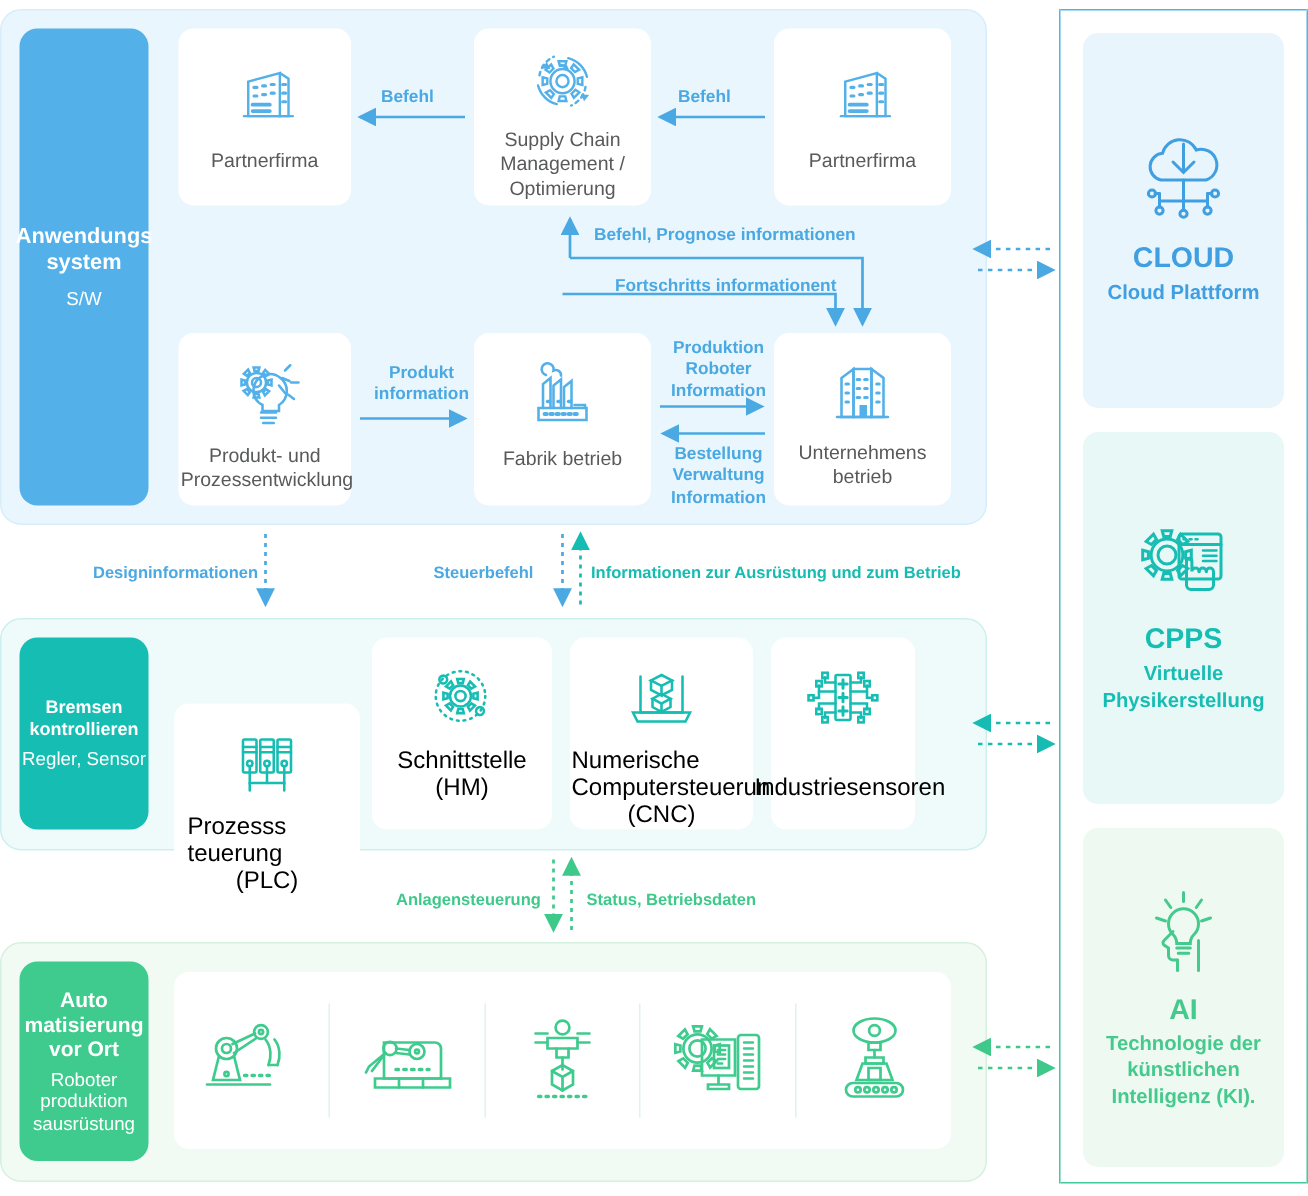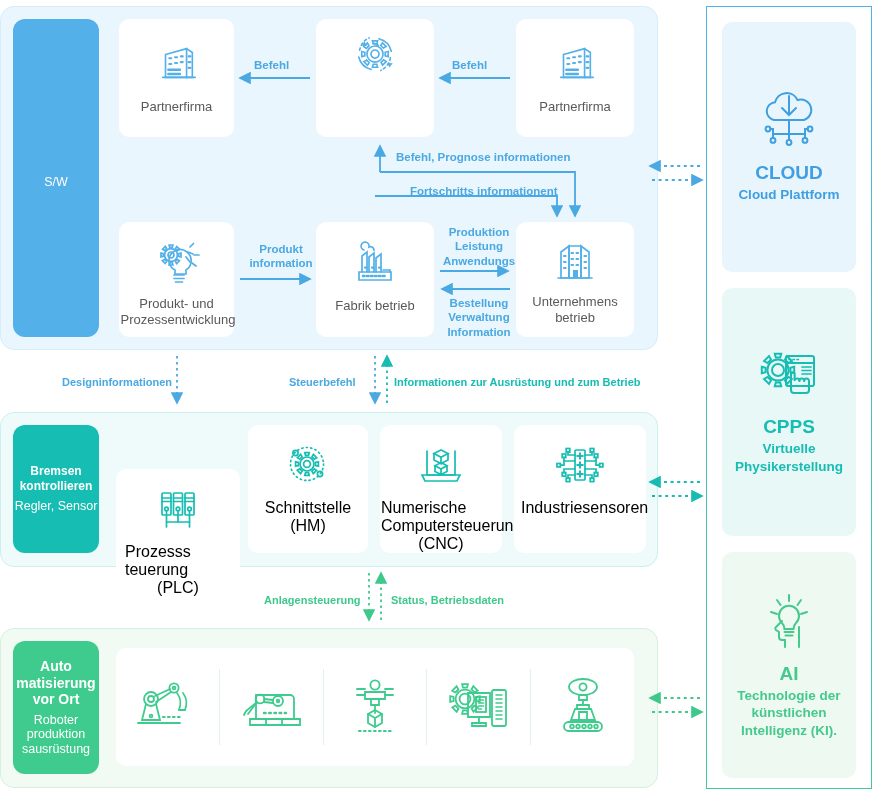--- a/index.html
+++ b/index.html
@@ -42,21 +42,21 @@
   #c-produkt  {left:119px;top:222px;width:115px;height:115px;padding-top:16px;}
   #c-fabrik   {left:316px;top:222px;width:118px;height:115px;padding-top:20px;}
   #c-untern   {left:516px;top:222px;width:118px;height:115px;padding-top:18px;}
 
   
   .ccard{position:absolute;top:425px;height:128px;background:#fff;border-radius:10px;
          display:flex;flex-direction:column;align-items:center;box-sizing:border-box;padding-top:18px;}
   #k-plc   {left:116px;width:124px;margin-top:44px;}
   #k-hmi   {left:248px;width:120px;}
   #k-cnc   {left:380px;width:122px;}
-  #k-sens  {left:514px;width:132px;}
+  #k-sens  {left:514px;width:96px;justify-content:space-between;}
 
   
   #auto-strip{position:absolute;left:116px;top:648px;width:518px;height:118px;background:#fff;border-radius:10px;
               display:flex;align-items:center;}
   #auto-strip .slot{flex:1;display:flex;align-items:center;justify-content:center;height:76px;}
   #auto-strip .slot + .slot{border-left:1px solid #dff3e7;}
 
   
   .rcard{position:absolute;left:722px;width:134px;border-radius:10px;display:flex;flex-direction:column;
          align-items:center;justify-content:center;text-align:center;box-sizing:border-box;}
@@ -130,20 +130,21 @@
     <path d="M700,166 L650,166" stroke="#4aa8e2" marker-end="url(#ah-b)"></path>
     <path d="M652,180 L702,180" stroke="#4aa8e2" marker-end="url(#ah-b)"></path>
     <path d="M700,482 L650,482" stroke="#16bcb2" marker-end="url(#ah-t)"></path>
     <path d="M652,496 L702,496" stroke="#16bcb2" marker-end="url(#ah-t)"></path>
     <path d="M700,698 L650,698" stroke="#3ec98b" marker-end="url(#ah-g)"></path>
     <path d="M652,712 L702,712" stroke="#3ec98b" marker-end="url(#ah-g)"></path>
   </g>
 </svg>
 
 <div class="sidetab" id="tab-app">
+  <div class="t1">Anwendungs system</div>
   <div class="t2">S/W</div>
 </div>
 <div class="sidetab" id="tab-ctrl">
   <div class="t1">Bremsen kontrollieren</div>
   <div class="t2">Regler, Sensor</div>
 </div>
 <div class="sidetab" id="tab-auto">
   <div class="t1">Auto matisierung vor Ort</div>
   <div class="t2">Roboter produktion sausrüstung</div>
 </div>
@@ -189,20 +190,21 @@
         <circle r="8.4"></circle>
       </g>
       <path d="M10,18 A17,17 0 0 1 20,5" stroke-dasharray="2.5 3"></path>
       <path d="M42,26 A17,17 0 0 1 32,39" stroke-dasharray="2.5 3"></path>
       <path d="M30,6 A18,18 0 0 1 43,19"></path>
       <path d="M22,38 A18,18 0 0 1 9,25"></path>
       <path d="M15,8.5 L12,13.2 L17.6,13.6 Z" fill="#53b0e8" stroke="none"></path>
       <path d="M41,36 L44.5,31.6 L38.8,31.2 Z" fill="#53b0e8" stroke="none"></path>
     </svg>
   </div>
+  <div class="lbl" style="margin-top:6px;width:108px;">Supply Chain Management / Optimierung</div>
 </div>
 
 <div class="card" id="c-partner2">
   <div class="ic">
     <svg width="46" height="46" viewBox="0 0 48 48" stroke="#53b0e8" stroke-width="1.7" fill="none" stroke-linecap="round">
       <path d="M12,14 L34,8 L34,38 L12,38 Z"></path>
         <path d="M34,8 L40,12 L40,38 L34,38"></path>
       <path d="M9,38 L43,38"></path>
       <g stroke-width="2.2">
           <path d="M16,18 h2"></path>
@@ -298,21 +300,21 @@
     </svg>
   </div>
   <div class="lbl" style="margin-top:10px;width:100px;text-align:center;">Unternehmens betrieb</div>
 </div>
 
 <div class="flowlbl" style="left:254px;top:58px;">Befehl</div>
 <div class="flowlbl" style="left:452px;top:58px;">Befehl</div>
 <div class="flowlbl" style="left:396px;top:150px;">Befehl, Prognose informationen</div>
 <div class="flowlbl" style="left:410px;top:184px;">Fortschritts informationent</div>
 <div class="flowlbl multi" style="left:245px;top:242px;">Produkt information</div>
-<div class="flowlbl multi" style="left:443px;top:225px;">Produktion Leistung Anwendungs</div>
+<div class="flowlbl multi" style="left:443px;top:225px;">Produktion Roboter Information</div>
 <div class="flowlbl multi" style="left:443px;top:296px;">Bestellung Verwaltung Information</div>
 
 <div class="conn blue" style="left:62px;top:376px;">Designinformationen</div>
 <div class="conn blue" style="left:289px;top:376px;">Steuerbefehl</div>
 <div class="conn teal" style="left:394px;top:376px;">Informationen zur Ausrüstung und zum Betrieb</div>
 <div class="conn grn" style="left:264px;top:594px;">Anlagensteuerung</div>
 <div class="conn grn" style="left:391px;top:594px;">Status, Betriebsdaten</div>
 
 <div class="ccard" id="k-plc">
   <div class="ic">

